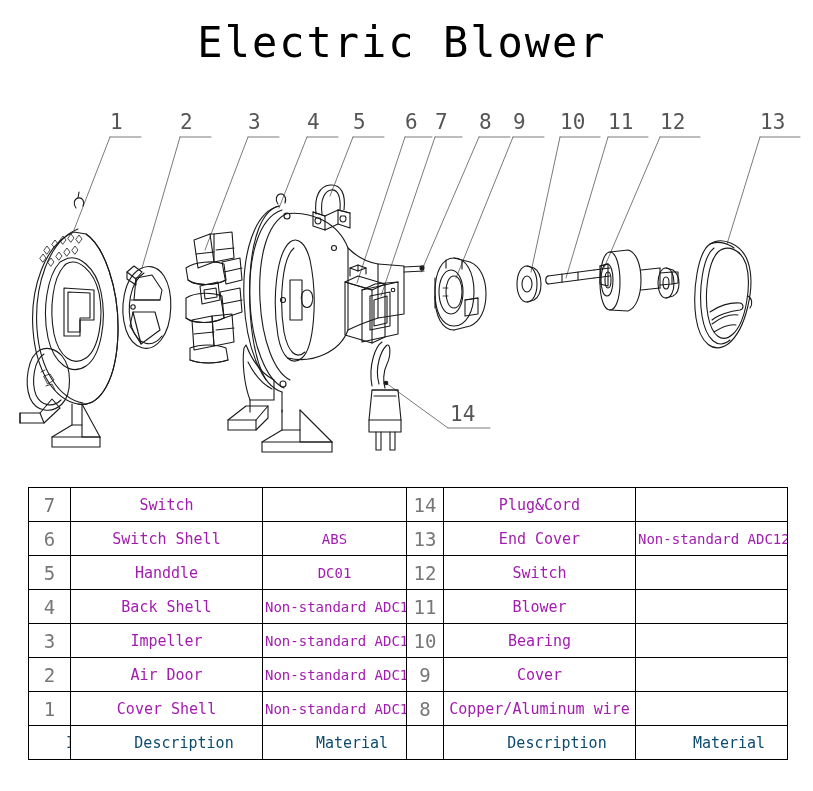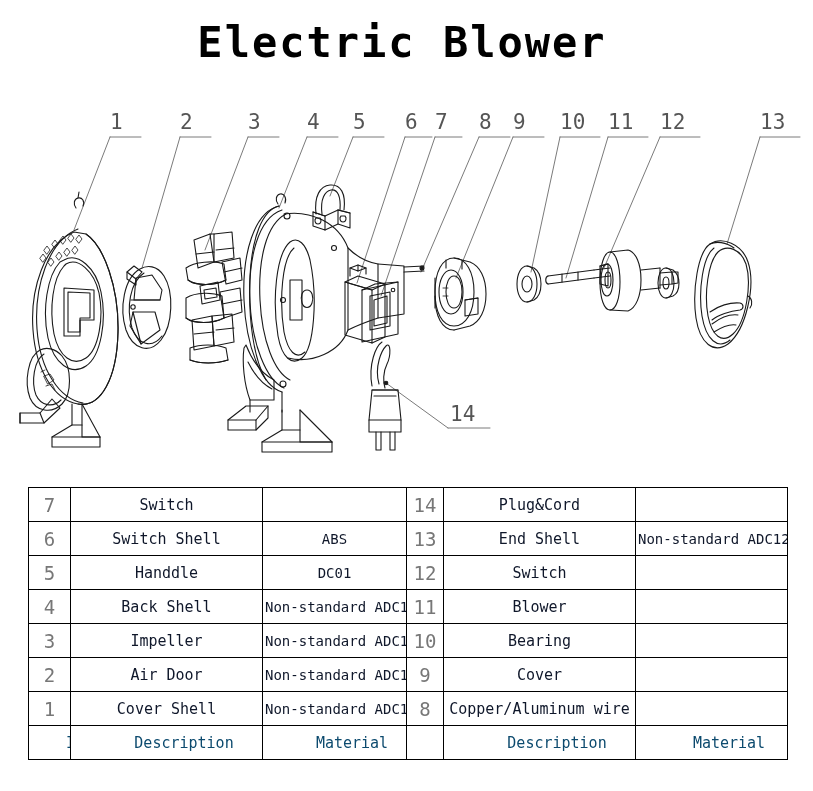--- a/index.html
+++ b/index.html
@@ -22,21 +22,20 @@
     position: absolute;
     left: 0;
     top: 18px;
     width: 804px;
     text-align: center;
     font-family: "DejaVu Sans Mono", "Liberation Mono", monospace;
     font-size: 42px;
     letter-spacing: 2px;
     color: #000;
     white-space: pre;
-    font-weight: bold;
   }
 
   
   #drawing {
     position: absolute;
     left: 0;
     top: 0;
     width: 813px;
     height: 480px;
   }
@@ -62,21 +61,21 @@
     table-layout: fixed;
     font-family: "DejaVu Sans Mono", "Liberation Mono", monospace;
   }
   #parts-table td {
     border: 1px solid #000;
     height: 33px;
     padding: 0 2px;
     text-align: center;
     vertical-align: middle;
     font-size: 15px;
-    color: #0f172a;
+    color: #a21caf;
     white-space: nowrap;
     overflow: hidden;
   }
   #parts-table td.item-cell {
     color: #777;
     font-size: 19px;
   }
   #parts-table td.hdr {
     color: #0c4a6e;
     font-size: 15px;
@@ -462,21 +461,21 @@
       <td class="mat"></td>
       <td class="item-cell">14</td>
       <td>Plug&amp;Cord</td>
       <td class="mat"></td>
     </tr>
     <tr>
       <td class="item-cell">6</td>
       <td>Switch Shell</td>
       <td class="mat">ABS</td>
       <td class="item-cell">13</td>
-      <td>End Shell</td>
+      <td>End Cover</td>
       <td class="mat">Non-standard ADC12</td>
     </tr>
     <tr>
       <td class="item-cell">5</td>
       <td>Handdle</td>
       <td class="mat">DC01</td>
       <td class="item-cell">12</td>
       <td>Switch</td>
       <td class="mat"></td>
     </tr>

